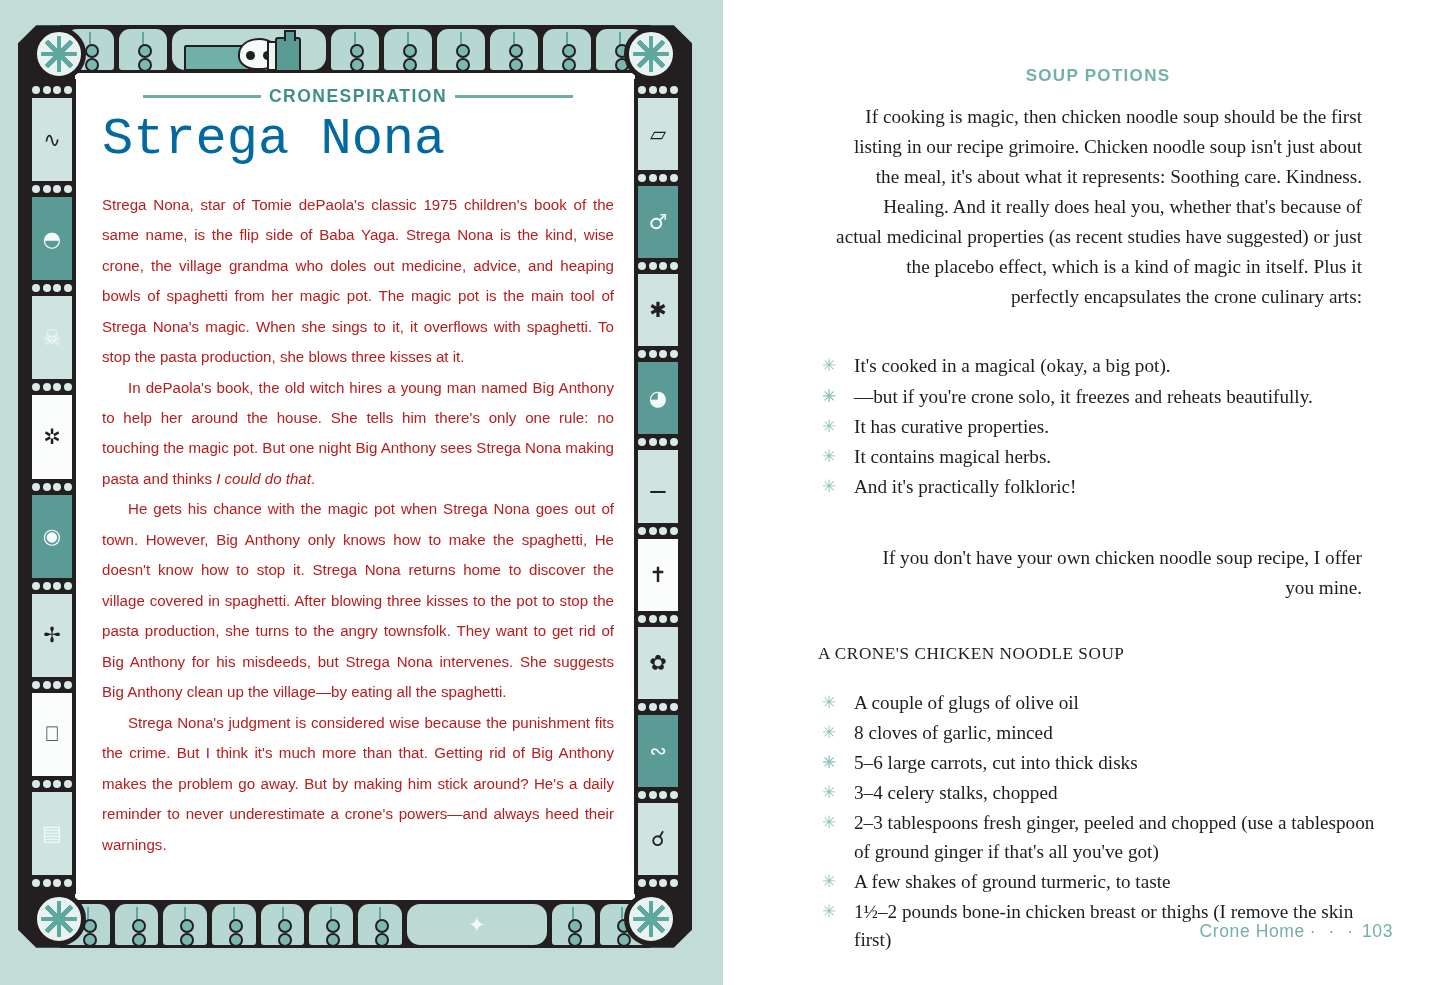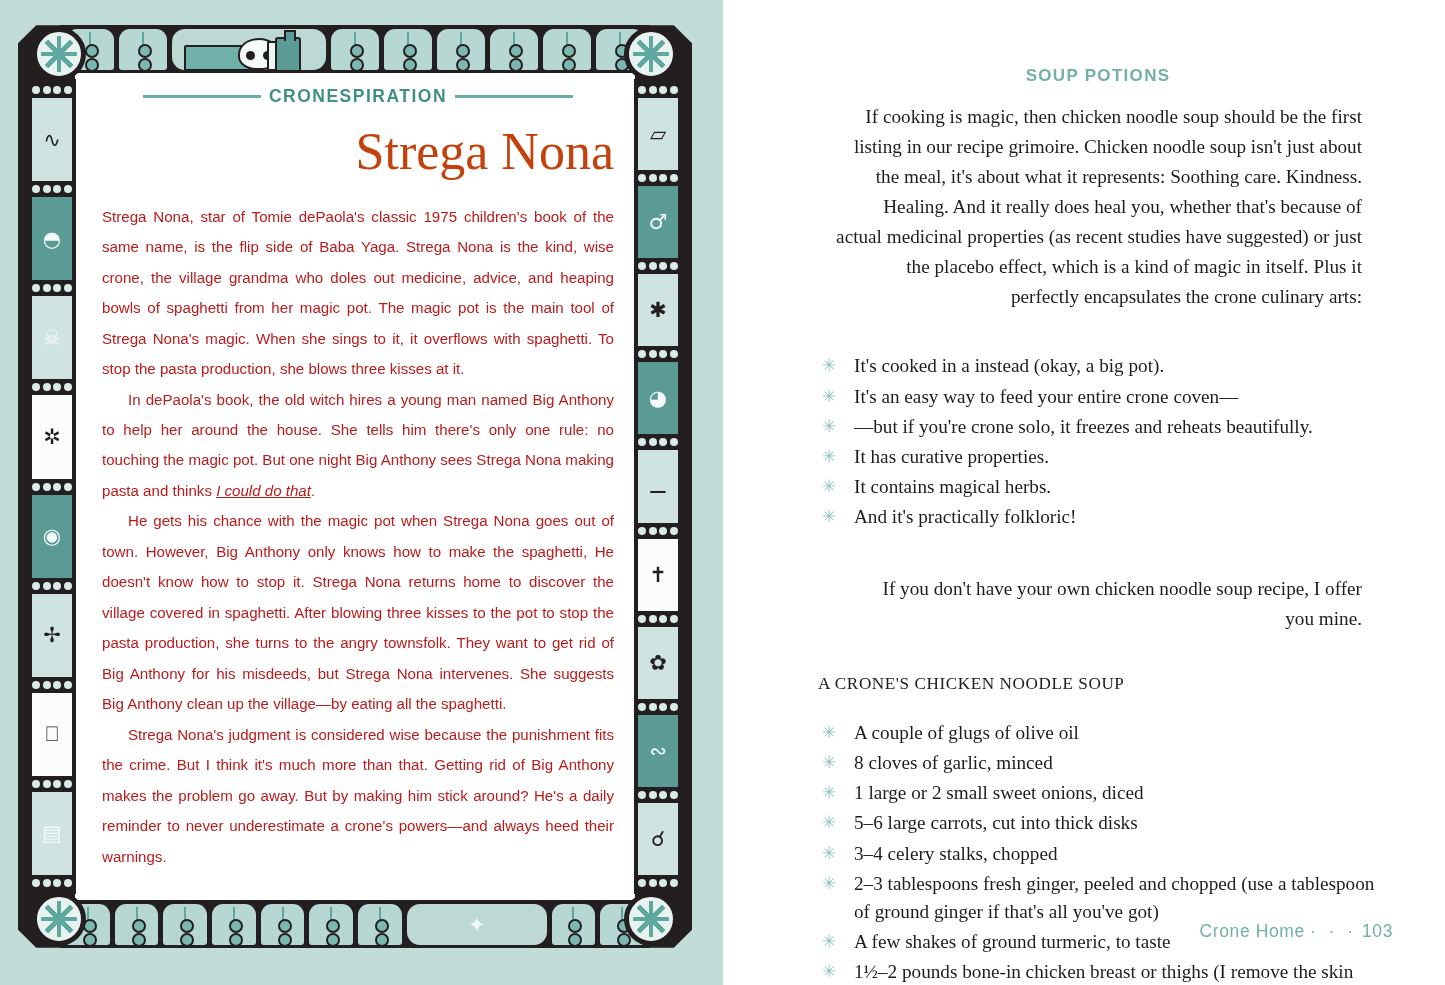--- a/index.html
+++ b/index.html
@@ -189,53 +189,53 @@
 
   
   .left-content {
     position: absolute;
     left: 102px; top: 86px;
     width: 512px;
   }
   .kicker-row {
     display: flex; align-items: center; justify-content: center;
     gap: 8px;
-    margin-bottom: 18px;
+    margin-bottom: 6px;
   }
   .kicker-rule {
     height: 3px; width: 118px;
     background: #6cada6;
   }
   .kicker {
     color: #3e8f85;
     font-size: 17.5px;
     font-weight: bold;
     letter-spacing: 1.5px;
     white-space: nowrap;
   }
   .chapter-title {
-    text-align: right;
-    font-family: Liberation Serif, serif;
+    text-align: left;
+    font-family: Liberation Mono, monospace;
     font-size: 52px;
     font-weight: normal;
-    color: #c2410c;
+    color: #0369a1;
     margin: 4px 0 22px 0;
     line-height: 1.05;
   }
   .body-left p {
     margin: 0;
     font-size: 15.1px;
     line-height: 2.02;
     color: #b91c1c;
     text-align: justify;
     text-justify: inter-word;
     hyphens: none;
   }
   .body-left p.indent { text-indent: 26px; }
-  .body-left em { font-style: italic; text-decoration: underline; }
+  .body-left em { font-style: italic; }
 
   
   .page-right {
     position: absolute;
     left: 723px; top: 0;
     width: 722px; height: 985px;
     background: #ffffff;
   }
   .right-content {
     position: absolute;
@@ -613,42 +613,42 @@
   </div>
 
   <div class="page-right">
     <div class="right-content">
       <div class="section-head">SOUP POTIONS</div>
       <p>If cooking is magic, then chicken noodle soup should be the first listing in our recipe grimoire. Chicken noodle soup isn't just about the meal, it's about what it represents: Soothing care. Kindness. Healing. And it really does heal you, whether that's because of actual medicinal properties (as recent studies have suggested) or just the placebo effect, which is a kind of magic in itself. Plus it perfectly encapsulates the crone culinary arts:</p>
 
       <div class="spacer-md"></div>
 
       <ul class="bullets">
-        <li><span class="ast">✳</span><span>It's cooked in a instead (okay, a big pot).</span></li>
-        <li><span class="ast">✳</span><span>It's an easy way to feed your entire crone coven—</span></li>
+        <li><span class="ast">✳</span><span>It's cooked in a magical (okay, a big pot).</span></li>
+        <li><span class="ast">✳</span></li>
         <li><span class="ast">✳</span><span>—but if you're crone solo, it freezes and reheats beautifully.</span></li>
         <li><span class="ast">✳</span><span>It has curative properties.</span></li>
         <li><span class="ast">✳</span><span>It contains magical herbs.</span></li>
         <li><span class="ast">✳</span><span>And it's practically folkloric!</span></li>
       </ul>
 
       <div class="spacer-md"></div>
 
       <p class="indent">If you don't have your own chicken noodle soup recipe, I offer you mine.</p>
 
       <div class="spacer-md"></div>
 
       <div class="recipe-title">A CRONE'S CHICKEN NOODLE SOUP</div>
 
       <div class="spacer-md"></div>
 
       <ul class="bullets">
         <li><span class="ast">✳</span><span>A couple of glugs of olive oil</span></li>
         <li><span class="ast">✳</span><span>8 cloves of garlic, minced</span></li>
-        <li><span class="ast">✳</span><span>1 large or 2 small sweet onions, diced</span></li>
+        <li><span class="ast">✳</span></li>
         <li><span class="ast">✳</span><span>5–6 large carrots, cut into thick disks</span></li>
         <li><span class="ast">✳</span><span>3–4 celery stalks, chopped</span></li>
         <li><span class="ast">✳</span><span>2–3 tablespoons fresh ginger, peeled and chopped (use a tablespoon of ground ginger if that's all you've got)</span></li>
         <li><span class="ast">✳</span><span>A few shakes of ground turmeric, to taste</span></li>
         <li><span class="ast">✳</span><span>1½–2 pounds bone-in chicken breast or thighs (I remove the skin first)</span></li>
       </ul>
     </div>
 
     <div class="folio">
       <span>Crone Home</span><span class="dots">· · ·</span><span>103</span>

